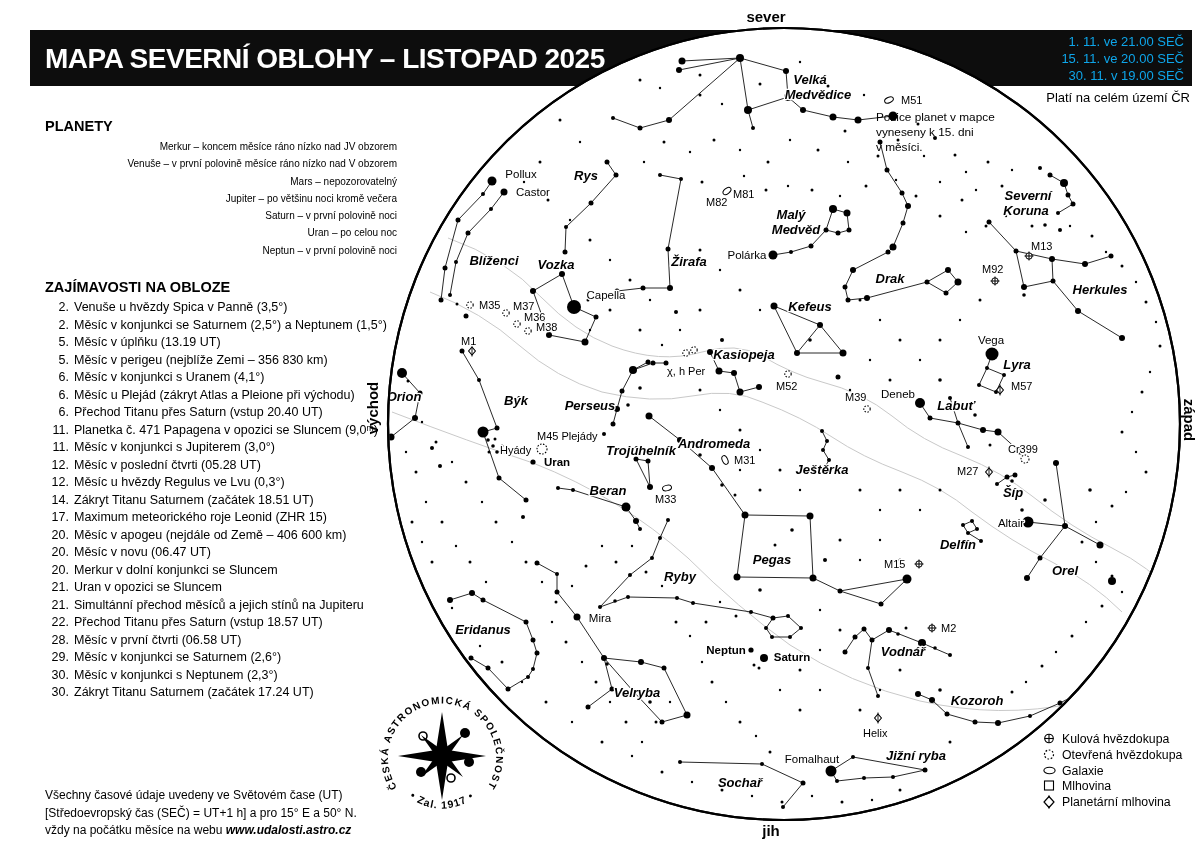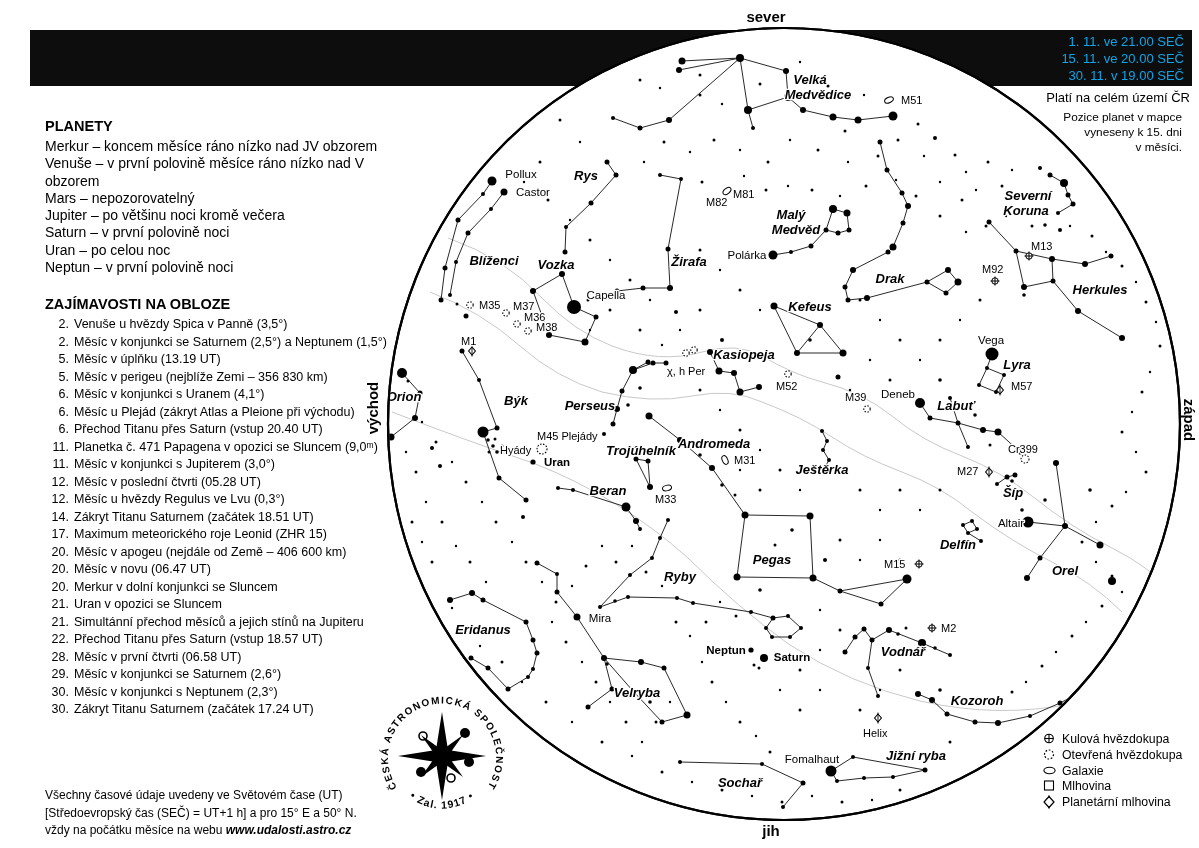--- a/index.html
+++ b/index.html
@@ -4,25 +4,25 @@
 <style>
   html,body{margin:0;padding:0;background:#fff;}
   body{width:1199px;height:848px;overflow:hidden;font-family:"Liberation Sans","DejaVu Sans",sans-serif;color:#000;}
   .page{position:relative;width:1199px;height:848px;background:#fff;}
   .strip{position:absolute;left:30px;top:30px;width:1162px;height:56px;background:#0d0d0d;}
   .title{position:absolute;left:15px;top:0;height:56px;line-height:57px;color:#fff;
          font-size:28px;font-weight:800;letter-spacing:-0.5px;white-space:nowrap;}
   .times{position:absolute;right:8px;top:3px;text-align:right;color:#0ea5e9;font-weight:400;
          font-size:13px;line-height:17px;}
   .validity{position:absolute;right:9px;top:90px;width:300px;text-align:right;font-size:13px;}
-  .posnote{position:absolute;right:17px;top:110px;width:300px;text-align:right;font-size:11.8px;line-height:15px;}
+  .posnote{position:absolute;right:23px;top:110px;width:300px;text-align:left;font-size:11.8px;line-height:15px;}
   .leftcol{position:absolute;left:45px;top:118px;width:352px;}
   .h{font-size:14.5px;font-weight:700;margin:0 0 4px 0;}
   .h2{margin-top:20px;}
-  .pl{font-size:14px;line-height:17.3px;}
+  .pl{font-size:10px;line-height:17.3px;text-align:right;}
   .ev{display:grid;grid-template-columns:24px 1fr;column-gap:5px;font-size:12.5px;line-height:17.5px;}
   .ev .d{text-align:right;}
   .foot{position:absolute;left:45px;top:740px;width:372px;font-size:12px;line-height:17.6px;margin-top:47px;}
   .web{font-weight:700;font-style:italic;text-align:right;}
   #skymap{position:absolute;left:0;top:0;width:1199px;height:848px;}
   #logo{position:absolute;left:371px;top:684px;width:145px;height:152px;}
   .legend{position:absolute;left:1042px;top:732px;width:155px;}
   .lrow{display:flex;align-items:flex-start;height:15.8px;font-size:12.3px;}
   .lsym{width:20px;flex:0 0 20px;display:flex;align-items:center;}
   
@@ -34,20 +34,21 @@
   .planet-label{font-size:11.5px;font-weight:700;}
   .dir-label{font-size:15px;font-weight:700;stroke:none !important;}
   #logo text{font-family:"Liberation Sans","DejaVu Sans",sans-serif;font-weight:700;}
 </style>
 </head>
 <body>
 
 <div class="page">
 
   <div class="strip">
+    <div class="title">MAPA SEVERNÍ OBLOHY – LISTOPAD 2025</div>
     <div class="times">
       <div>1. 11. ve 21.00 SEČ</div>
       <div>15. 11. ve 20.00 SEČ</div>
       <div>30. 11. v 19.00 SEČ</div>
     </div>
   </div>
 
   <svg id="skymap" viewBox="0 0 1199 848">
       <circle cx="784" cy="424" r="396" fill="#fff" stroke="#000" stroke-width="2.2"></circle>
       <defs>

